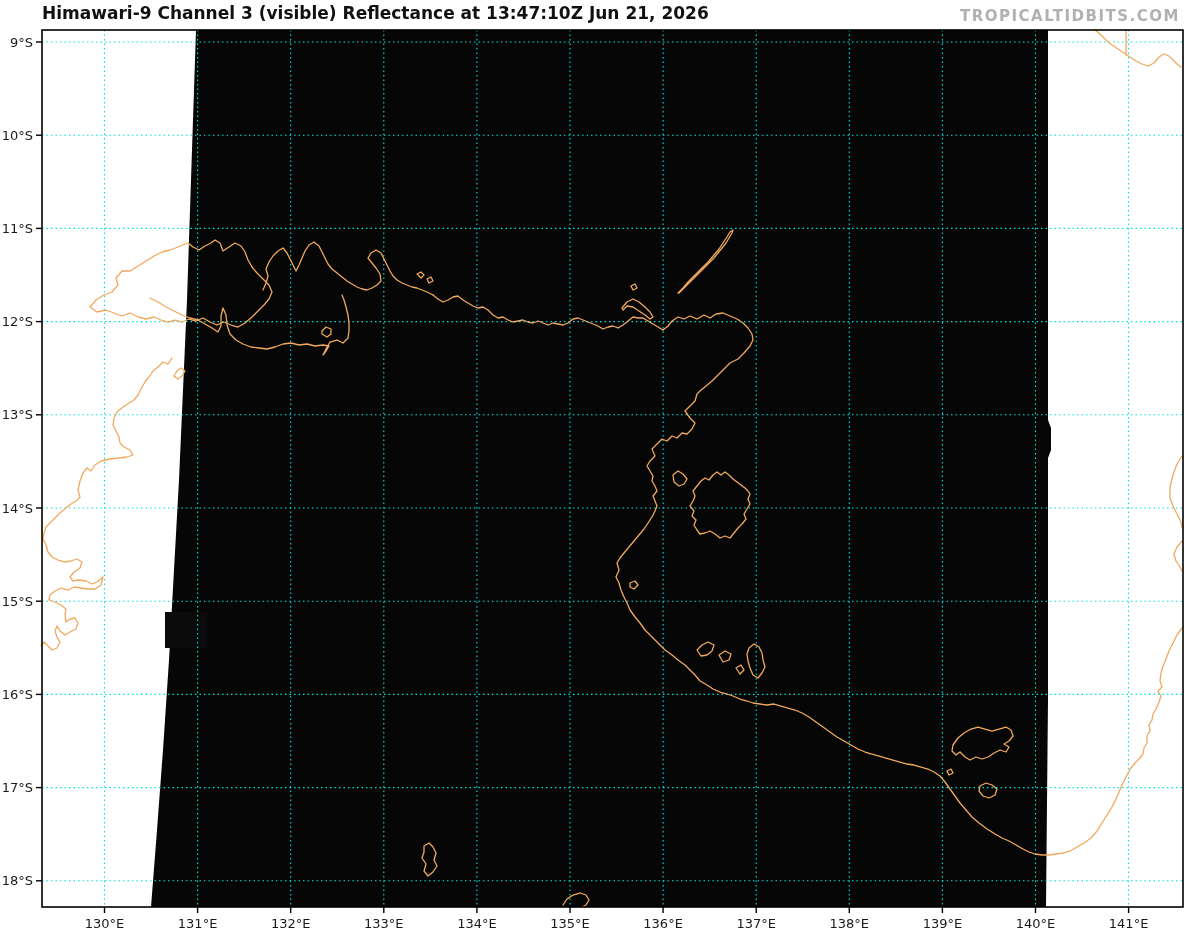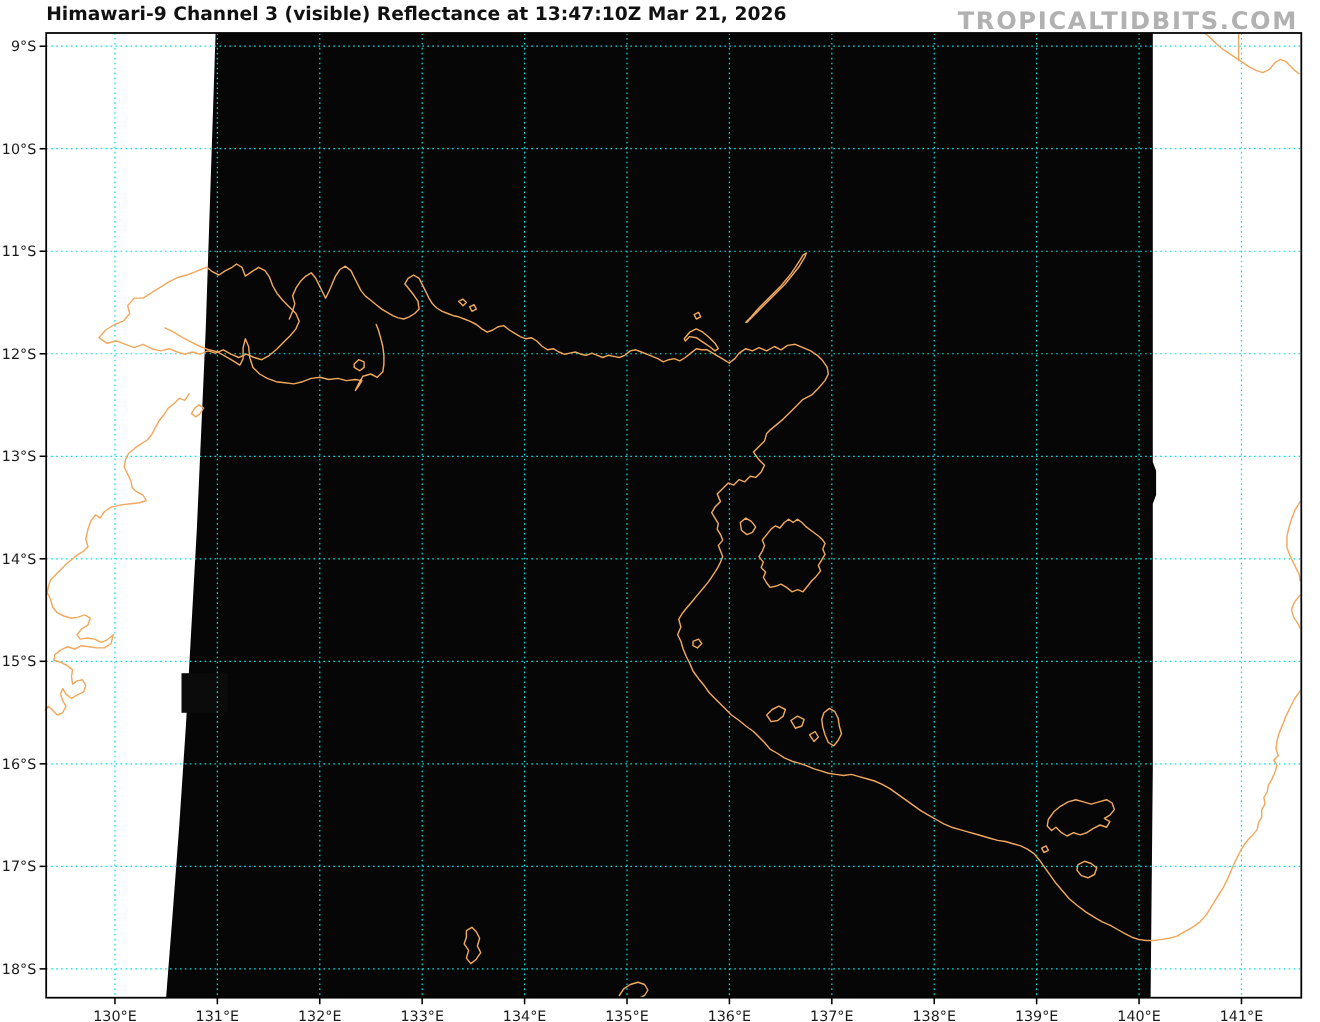--- a/index.html
+++ b/index.html
@@ -1,28 +1,28 @@
 <!DOCTYPE html>
 <html><head>
 <meta charset="utf-8">
 <style>
   html,body{margin:0;padding:0;background:#ffffff;}
   .page{position:relative;width:1200px;height:929px;background:#ffffff;overflow:hidden;
         font-family:"DejaVu Sans","Liberation Sans",sans-serif;}
   .title{position:absolute;left:42px;top:3px;font-size:17px;font-weight:bold;color:#111;
          white-space:nowrap;}
-  .watermark{position:absolute;right:20px;top:7px;font-size:22px;font-weight:bold;
+  .watermark{position:absolute;right:20px;top:7px;font-size:15px;font-weight:bold;
              color:#b1b1b1;letter-spacing:1.5px;white-space:nowrap;}
   svg{position:absolute;left:0;top:0;}
 </style>
 </head>
 <body>
 
 <div class="page">
-  <div class="title">Himawari-9 Channel 3 (visible) Reflectance at 13:47:10Z Mar 21, 2026</div>
+  <div class="title">Himawari-9 Channel 3 (visible) Reflectance at 13:47:10Z Jun 21, 2026</div>
   <div class="watermark">TROPICALTIDBITS.COM</div>
   <svg id="map" width="1200" height="929" viewBox="0 0 1200 929">
       <polygon points="196,30 1048,30 1048,420 1051,428 1051,450 1048,458 1048,700 1046,907 151,907 157,830 163,750 169,660 174,570 179,480 183,390 187,300 190,210 193,120" fill="#060606" stroke="none"></polygon>
       <rect x="165" y="612" width="42" height="36" fill="#0b0b0b"></rect>
       <line x1="104.5" y1="30" x2="104.5" y2="907" stroke="#00e2e2" stroke-width="1.1" stroke-dasharray="1.5 3"></line>
       <line x1="197.6" y1="30" x2="197.6" y2="907" stroke="#00e2e2" stroke-width="1.1" stroke-dasharray="1.5 3"></line>
       <line x1="290.7" y1="30" x2="290.7" y2="907" stroke="#00e2e2" stroke-width="1.1" stroke-dasharray="1.5 3"></line>
       <line x1="383.79999999999995" y1="30" x2="383.79999999999995" y2="907" stroke="#00e2e2" stroke-width="1.1" stroke-dasharray="1.5 3"></line>
       <line x1="476.9" y1="30" x2="476.9" y2="907" stroke="#00e2e2" stroke-width="1.1" stroke-dasharray="1.5 3"></line>
       <line x1="570" y1="30" x2="570" y2="907" stroke="#00e2e2" stroke-width="1.1" stroke-dasharray="1.5 3"></line>

